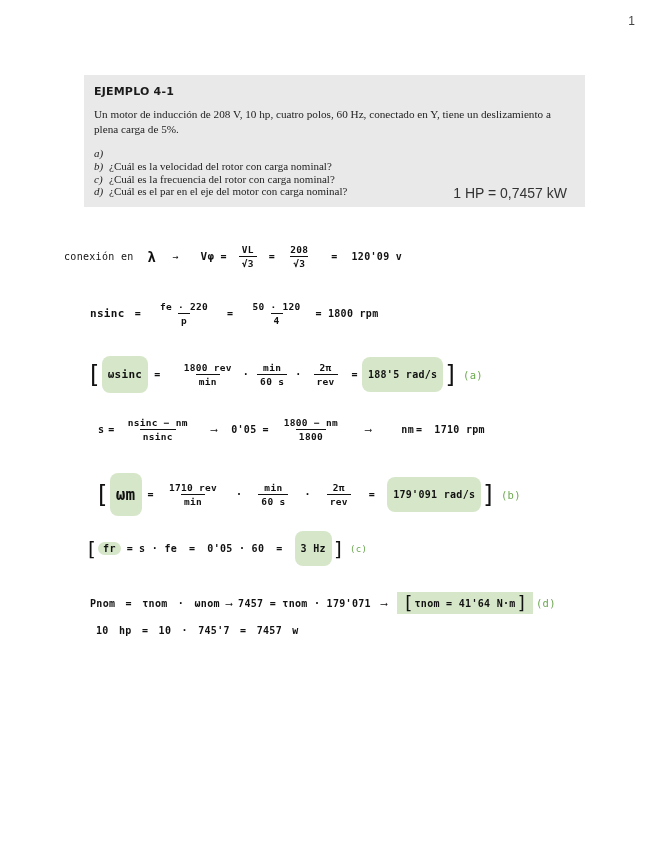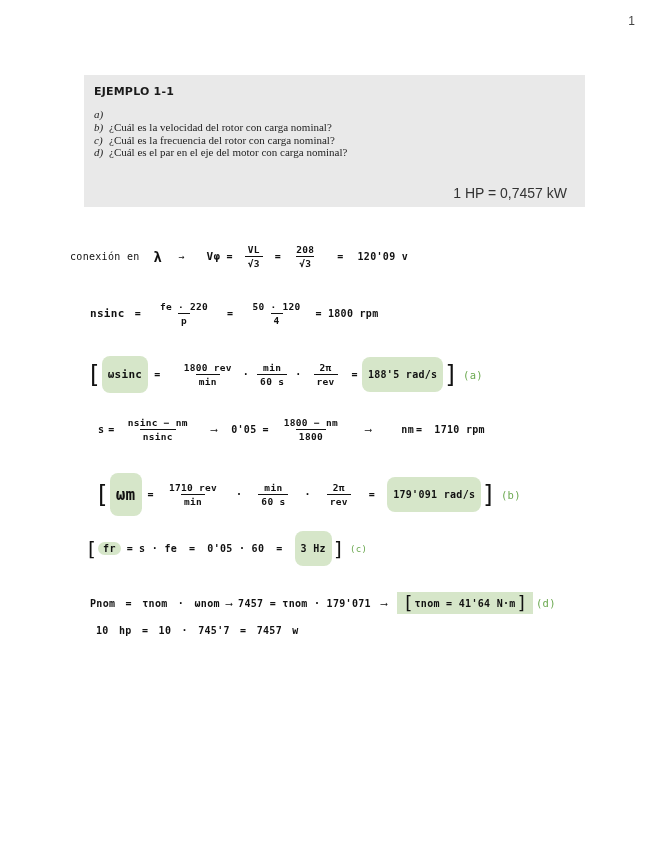--- a/index.html
+++ b/index.html
@@ -43,42 +43,43 @@
   .label-green { color:#6aa84f; font-weight:normal; margin-left:6px; font-size:10.5px; }
   .arrow { margin:0 8px; font-weight:normal; }
   .hlbox { background:#d6e6c9; padding:2px 6px; display:inline-flex; align-items:center; }
 </style>
 </head>
 <body>
 
 <div class="page-num">1</div>
 
 <div class="problem-box">
-  <div class="problem-title">EJEMPLO 1-1</div>
+  <div class="problem-title">EJEMPLO 4-1</div>
+  <div class="problem-statement">Un motor de inducción de 208 V, 10 hp, cuatro polos, 60 Hz, conectado en Y, tiene un deslizamiento a plena carga de 5%.</div>
   <div class="questions">
     <div class="q">
       <span class="q-letter">a)</span>
     </div>
     <div class="q">
       <span class="q-letter">b)</span>
       <span>¿Cuál es la velocidad del rotor con carga nominal?</span>
     </div>
     <div class="q">
       <span class="q-letter">c)</span>
       <span>¿Cuál es la frecuencia del rotor con carga nominal?</span>
     </div>
     <div class="q">
       <span class="q-letter">d)</span>
       <span>¿Cuál es el par en el eje del motor con carga nominal?</span>
     </div>
   </div>
   <div class="hp-note">1 HP = 0,7457 kW</div>
 </div>
 
-<div class="hw" style="left:70px; top:244px;">
+<div class="hw" style="left:64px; top:244px;">
   <span style="font-weight:normal;">conexión en</span>
   <span style="margin-left:14px; font-size:14px;">λ</span>
   <span class="arrow" style="margin-left:16px;">→</span>
   <span style="margin-left:14px; font-size:11px;">Vφ</span>
   <span class="op">=</span>
   <span class="frac">
       <span class="num">VL</span>
       <span class="den">√3</span>
     </span>
   <span class="op">=</span>

